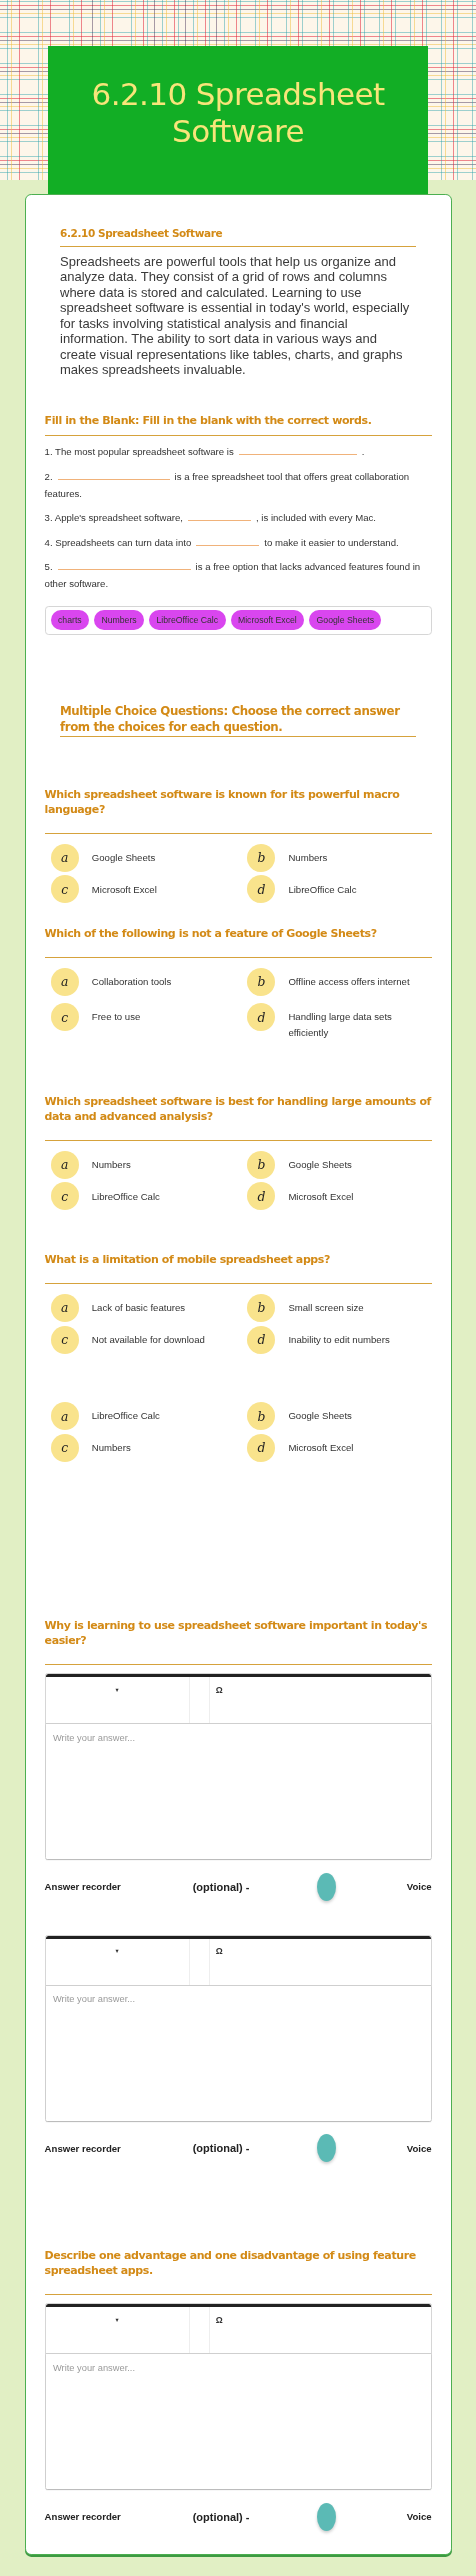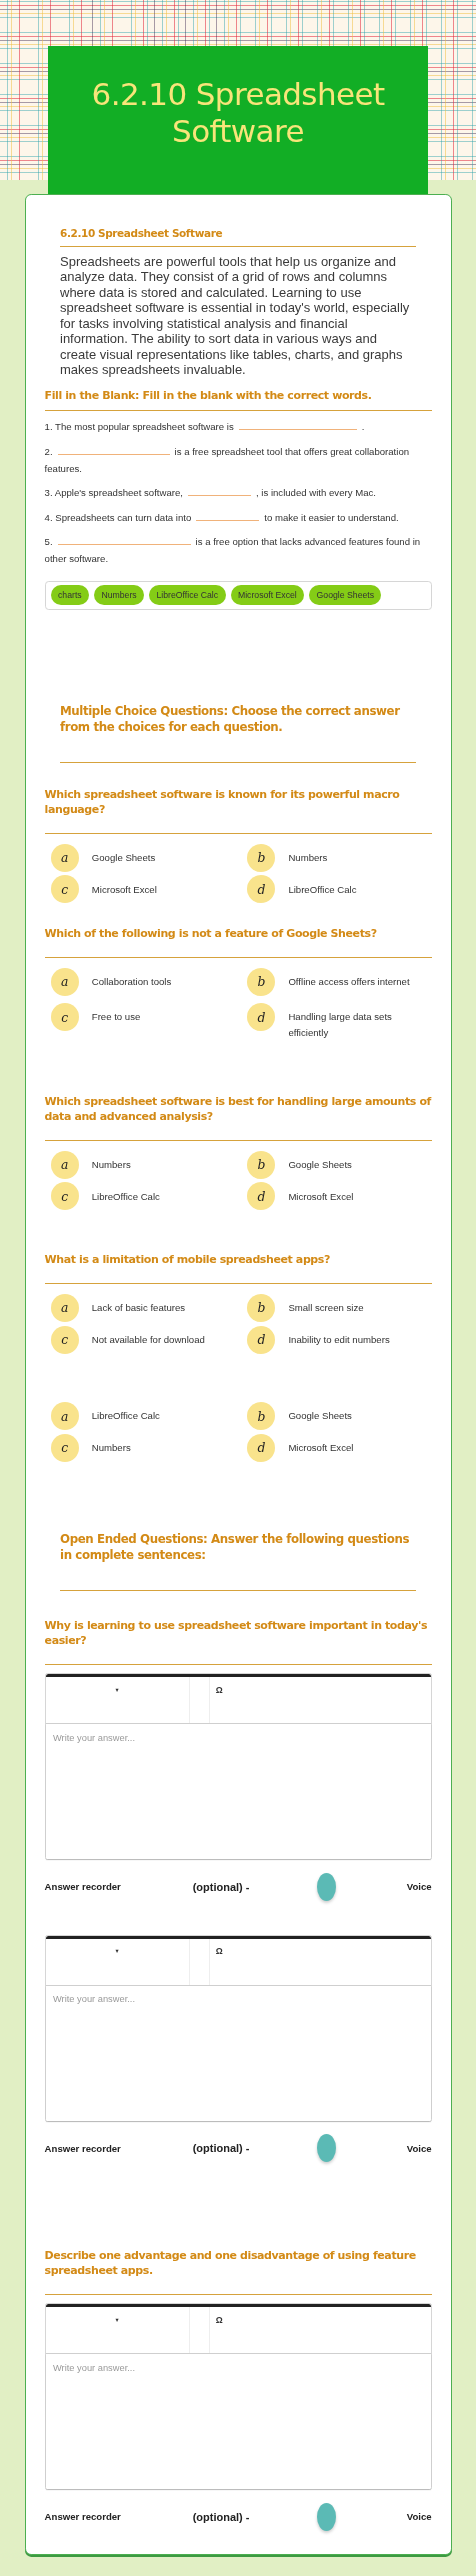--- a/index.html
+++ b/index.html
@@ -29,39 +29,39 @@
     font-weight: normal; font-size: 31px; line-height: 1.2; letter-spacing: -0.6px;
   }
   .card {
     position: absolute; left: 25px; top: 194px; width: 427px; height: 2361px;
     background: #fff; border: 1.9px solid #4caf50; border-radius: 6.2px;
     box-shadow: 0 1.9px 0 #3d9a42;
   }
   .sec-title {
     font-family: "DejaVu Sans", sans-serif; color: #d38a16;
     font-size: 11.8px; line-height: 1.35; letter-spacing: -0.4px;
-    border-bottom: 0.9px solid #d6a23c; padding-bottom: 26px;
+    border-bottom: 0.9px solid #d6a23c; padding-bottom: 0;
   }
   .intro { position: absolute; left: 34px; top: 0; width: 356px; }
   .intro .sec-title { margin-top: 31px; font-size: 10.5px; padding-bottom: 6.2px; }
   .intro p {
     font-size: 13px; line-height: 15.5px; color: #3a3a3a; margin-top: 6.2px;
   }
   .block { position: absolute; left: 18.6px; width: 387px; }
   .fib-line { font-size: 9.6px; line-height: 17px; color: #333; margin-top: 7.4px; }
   .blank {
     display: inline-block; height: 11.2px; border-bottom: 0.6px solid #f0b27a;
     vertical-align: baseline; margin: 0 5px;
   }
   .bank {
     margin-top: 13.6px; border: 0.6px solid #d6d6d6; border-radius: 3.7px;
     padding: 3.7px 5px; display: flex; gap: 5px; flex-wrap: wrap;
   }
   .chip {
-    background: #84cc16; border-radius: 12.4px; padding: 5px 7.4px;
+    background: #d946ef; border-radius: 12.4px; padding: 5px 7.4px;
     font-size: 8.7px; color: #333;
   }
   .group-title { position: absolute; left: 34px; width: 356px; }
   .mc-q .sec-title { font-size: 11px; padding-bottom: 15px; }
   .opts {
     display: grid; grid-template-columns: 1fr 1fr; column-gap: 12.4px;
     row-gap: 3.7px; margin-top: 10px; padding-left: 6.2px;
   }
   .opt { display: flex; align-items: flex-start; }
   .bubble {
@@ -98,21 +98,21 @@
   <h1>6.2.10 Spreadsheet Software</h1>
 </div>
 
 <div class="card">
 
   <section class="intro">
     <h2 class="sec-title">6.2.10 Spreadsheet Software</h2>
     <p>Spreadsheets are powerful tools that help us organize and analyze data. They consist of a grid of rows and columns where data is stored and calculated. Learning to use spreadsheet software is essential in today's world, especially for tasks involving statistical analysis and financial information. The ability to sort data in various ways and create visual representations like tables, charts, and graphs makes spreadsheets invaluable.</p>
   </section>
 
-  <section class="block" style="top:194px">
+  <section class="block" style="top:219px">
     <h2 class="sec-title" style="font-size:11px;padding-bottom:6.2px">Fill in the Blank: Fill in the blank with the correct words.</h2>
     <div class="fib-line">
       <span>1. The most popular spreadsheet software is</span><span class="blank" style="width:118px"></span><span>.</span>
     </div>
     <div class="fib-line">
       <span>2.</span><span class="blank" style="width:112px"></span><span>is a free spreadsheet tool that offers great collaboration features.</span>
     </div>
     <div class="fib-line">
       <span>3. Apple's spreadsheet software,</span><span class="blank" style="width:63px"></span><span>, is included with every Mac.</span>
     </div>
@@ -237,23 +237,20 @@
           <span class="bubble">c</span>
           <span class="opt-text">Numbers</span>
         </div>
       <div class="opt">
           <span class="bubble">d</span>
           <span class="opt-text">Microsoft Excel</span>
         </div>
     </div>
   </section>
 
-  <section class="group-title" style="top:1337px">
-    <h2 class="sec-title">Open Ended Questions: Answer the following questions in complete sentences:</h2>
-  </section>
 
   <section class="block mc-q" style="top:1424px">
     <h3 class="sec-title">Why is learning to use spreadsheet software important in today's easier?</h3>
     <div class="editor">
       <div class="toolbar">
         <div class="tb-select">
             <span>▾</span>
           </div>
         <div class="tb-gap"></div>
         <div class="tb-omega"><span>Ω</span></div>

